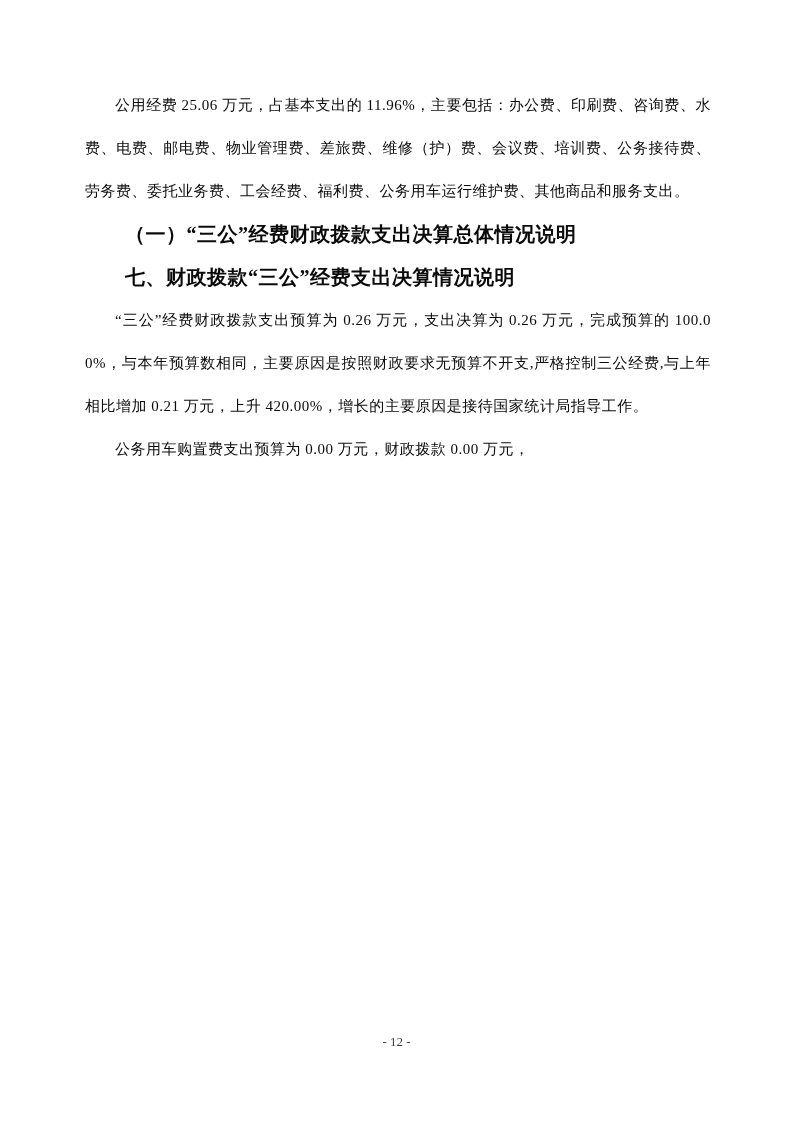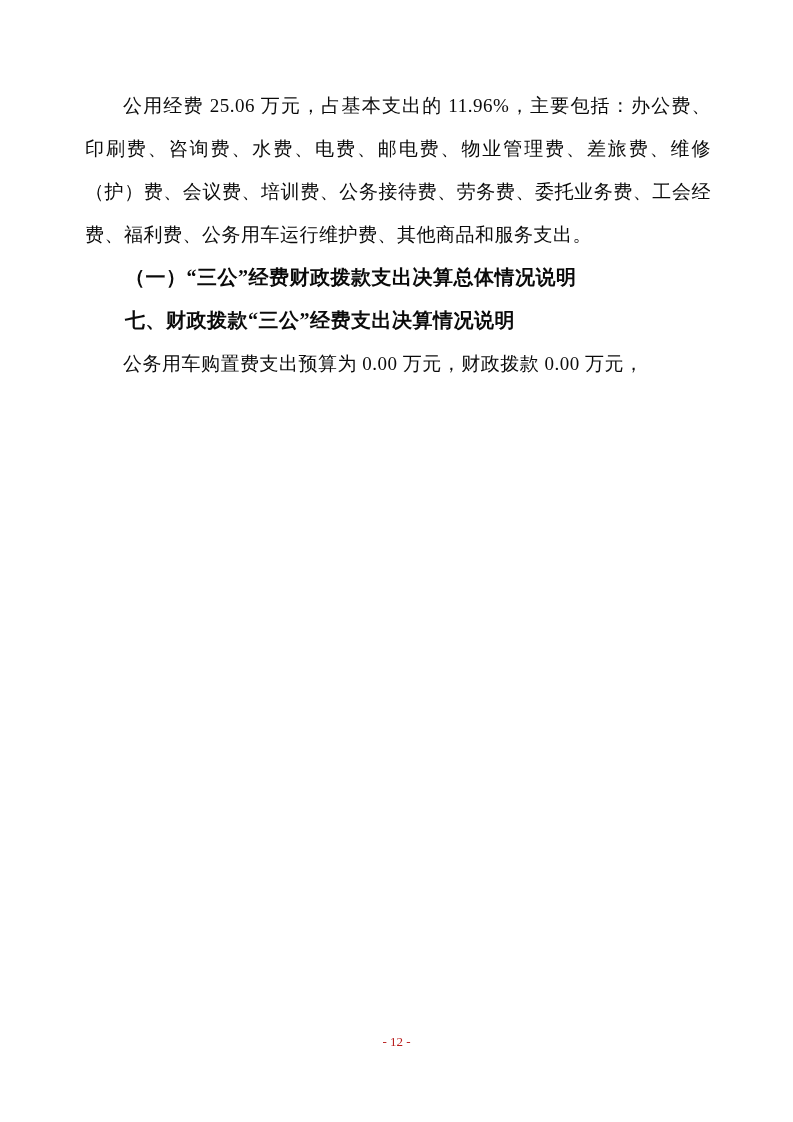--- a/index.html
+++ b/index.html
@@ -17,48 +17,49 @@
     color: #0a0a0a;
   }
   .content {
     position: absolute;
     left: 85px;
     top: 84px;
     width: 626px;
   }
   .content p {
     margin: 0;
-    font-size: 19px;
+    font-size: 15px;
     line-height: 43px;
     text-align: justify;
     text-justify: inter-character;
     text-align-last: left;
     text-indent: 2em;
     letter-spacing: 0.5px;
     word-break: break-all;
   }
   .content p.heading {
     font-weight: bold;
     font-size: 20px;
   }
   .footer {
     position: absolute;
     top: 1032px;
     left: 0;
     width: 100%;
     text-align: center;
     font-size: 13px;
     line-height: 20px;
-    color: #b91c1c;
+    color: #404040;
   }
 </style>
 </head>
 <body>
 
 <div class="page">
   <div class="content">
     <p>公用经费 25.06 万元，占基本支出的 11.96%，主要包括：办公费、印刷费、咨询费、水费、电费、邮电费、物业管理费、差旅费、维修（护）费、会议费、培训费、公务接待费、劳务费、委托业务费、工会经费、福利费、公务用车运行维护费、其他商品和服务支出。</p>
     <p class="heading">（一）“三公”经费财政拨款支出决算总体情况说明</p>
     <p class="heading">七、财政拨款“三公”经费支出决算情况说明</p>
+    <p>“三公”经费财政拨款支出预算为 0.26 万元，支出决算为 0.26 万元，完成预算的 100.00%，与本年预算数相同，主要原因是按照财政要求无预算不开支,严格控制三公经费,与上年相比增加 0.21 万元，上升 420.00%，增长的主要原因是接待国家统计局指导工作。</p>
     <p>公务用车购置费支出预算为 0.00 万元，财政拨款 0.00 万元，</p>
   </div>
   <div class="footer">- 12 -</div>
 </div>
 
 </body></html>

